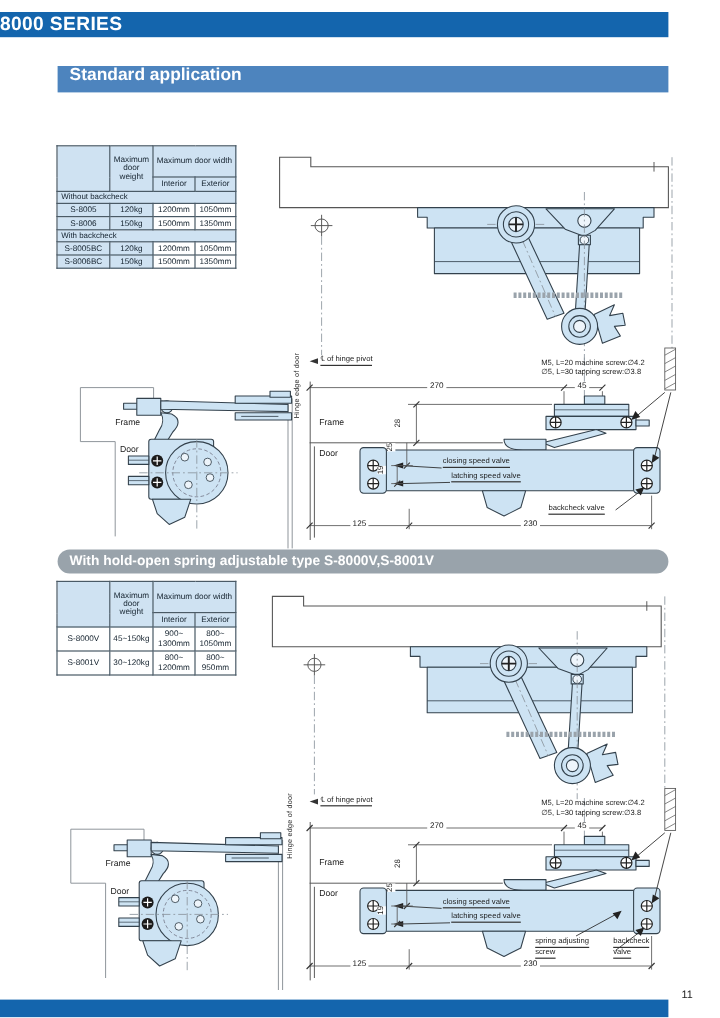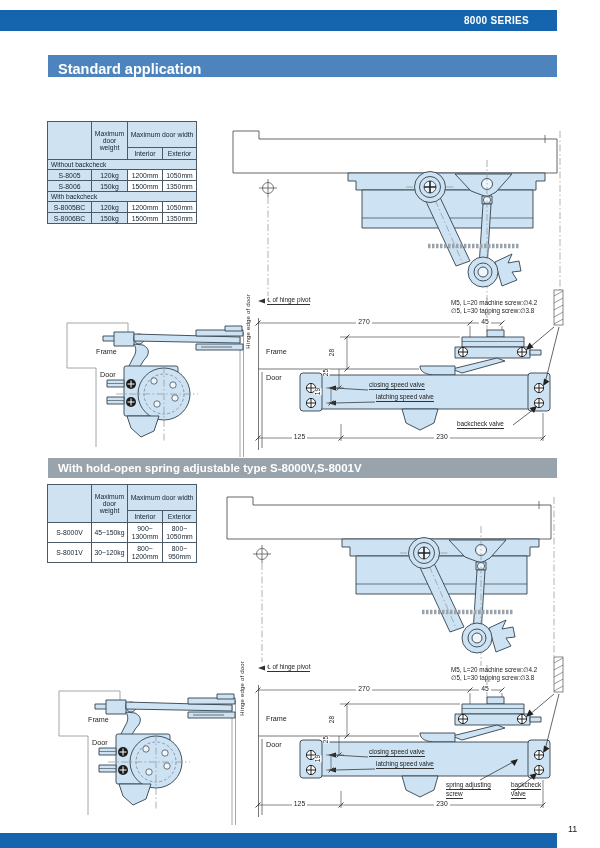--- a/index.html
+++ b/index.html
@@ -7,29 +7,29 @@
     --title-bar-blue:#4d84be;
     --subtitle-gray:#99a3ab;
     --table-blue:#cfe2f2;
     --drawing-fill:#cde3f3;
   }
   html,body{margin:0;padding:0;background:#fff;}
   #page{position:relative;width:600px;height:848px;background:#fff;overflow:hidden;
         font-family:"Liberation Sans",sans-serif;}
   
   .top-bar{position:absolute;left:0;top:10px;width:557px;height:21px;background:var(--header-blue);
-           color:#fff;font-weight:bold;font-size:10px;display:flex;align-items:center;justify-content:flex-end;
-           padding-right:28px;box-sizing:border-box;letter-spacing:.3px;}
+           color:#fff;font-weight:bold;font-size:16px;display:flex;align-items:center;
+           padding-right:16px;box-sizing:border-box;letter-spacing:.3px;}
   .title-bar{position:absolute;left:48px;top:55px;width:509px;height:22px;background:var(--title-bar-blue);
-             color:#fff;font-weight:bold;font-size:14.5px;display:flex;align-items:flex-end;
+             color:#fff;font-weight:bold;font-size:14.5px;display:flex;align-items:flex-start;
              padding-left:10px;box-sizing:border-box;}
   .sub-bar{position:absolute;left:48px;width:509px;background:var(--subtitle-gray);color:#fff;
            font-weight:bold;font-size:11px;line-height:1.45;padding:3px 0 3px 10px;box-sizing:border-box;}
   .sub-bar-1{top:80px;height:36px;}
-  .sub-bar-2{top:458px;height:20px;font-size:11.5px;display:flex;align-items:center;padding:0 0 0 10px;}
+  .sub-bar-2{top:458px;height:20px;font-size:11.5px;display:flex;align-items:center;padding:0 0 0 10px;border-radius:10px;}
   .bottom-bar{position:absolute;left:0;top:833px;width:557px;height:15px;background:var(--header-blue);}
   .page-num{position:absolute;left:568px;top:824px;font-size:9px;color:#222;}
   
   .spec{position:absolute;border-collapse:collapse;font-size:6.8px;color:#14222e;table-layout:fixed;}
   .spec td{border:0.8px solid #4a5a66;padding:1px 2px;text-align:center;vertical-align:middle;background:#fff;}
   .spec td.hb{background:var(--table-blue);}
   .spec td.band{text-align:left;background:var(--table-blue);padding-left:3px;font-size:6.6px;}
   .spec td.ml{white-space:pre-line;line-height:1.15;}
   #t1{left:47px;top:121px;}
   #t2{left:47px;top:484px;}

